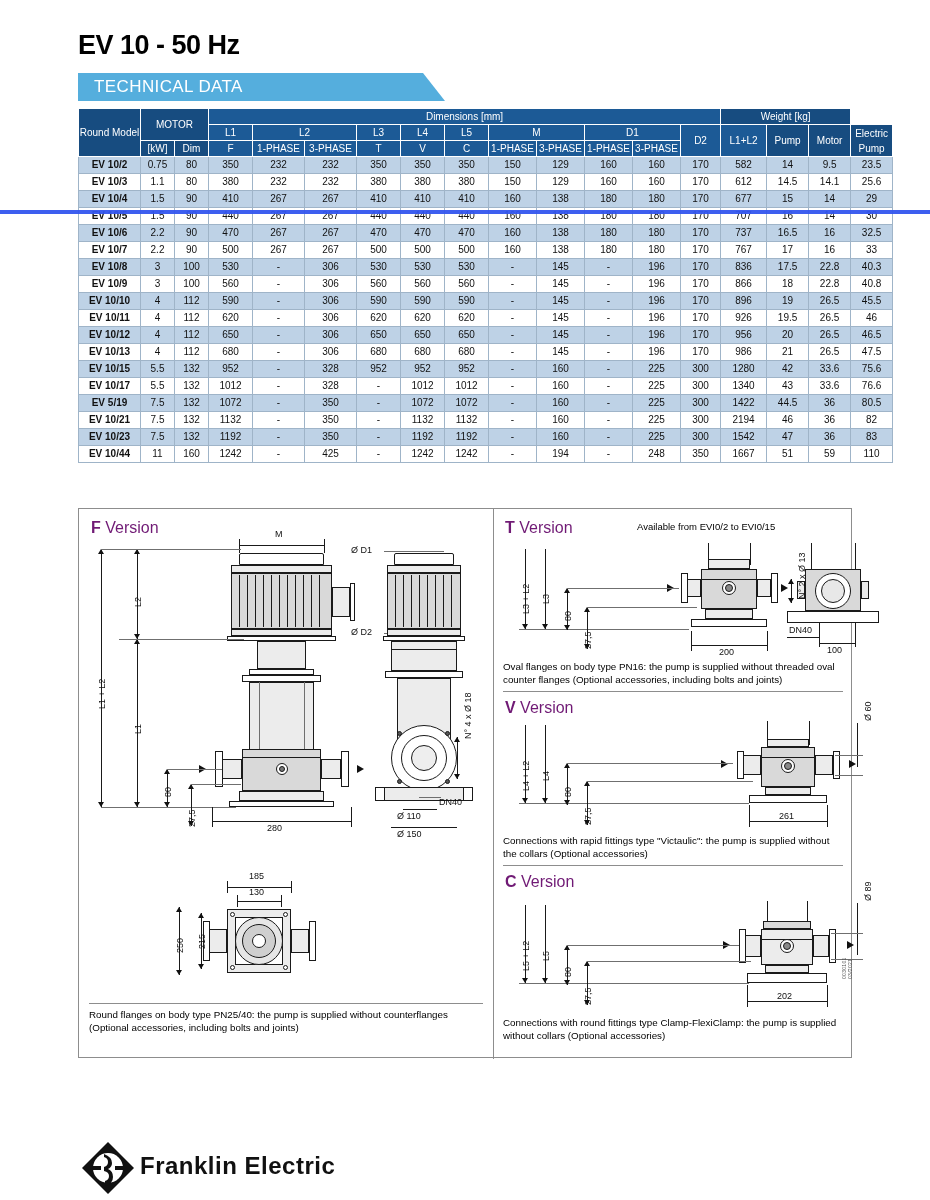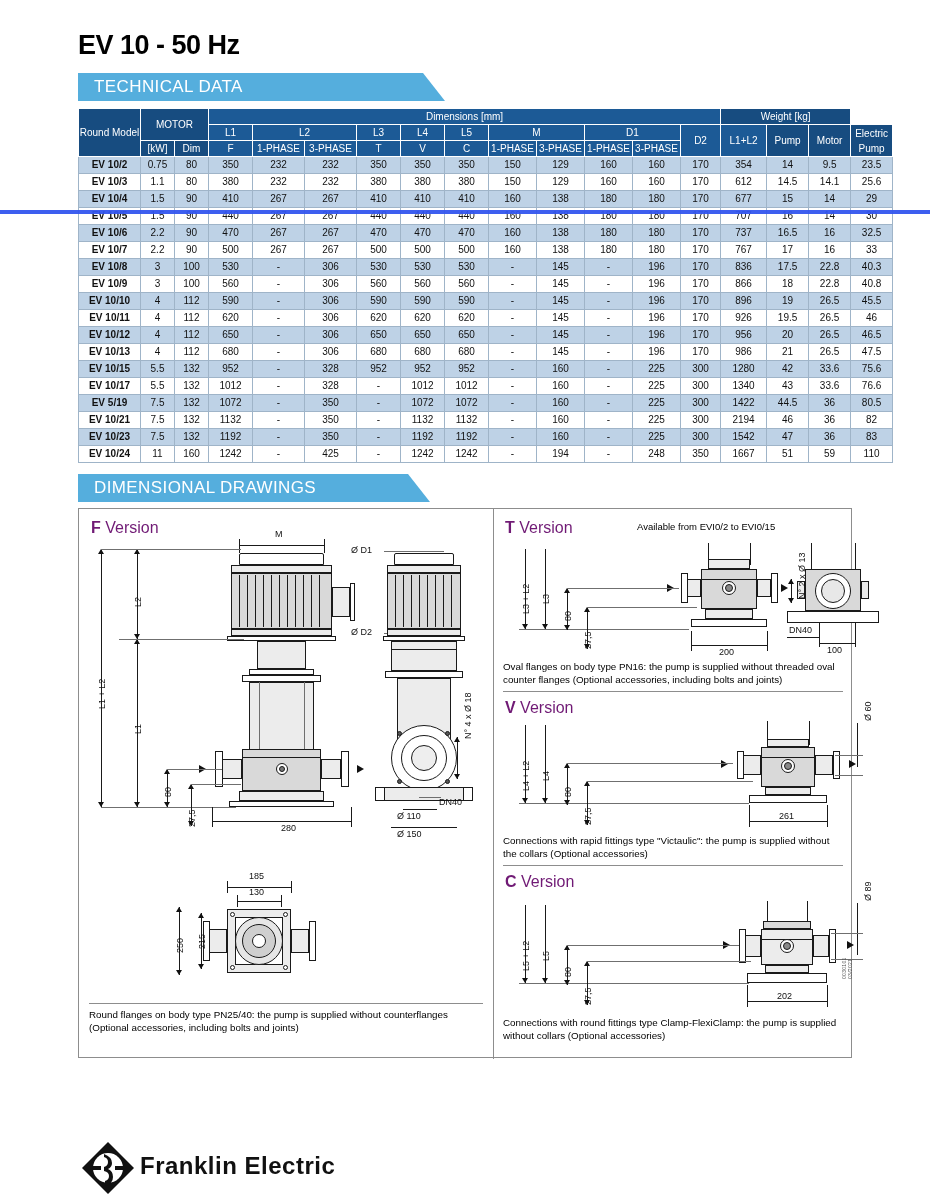--- a/index.html
+++ b/index.html
@@ -223,21 +223,21 @@
             <td>232</td>
             <td>232</td>
             <td>350</td>
             <td>350</td>
             <td>350</td>
             <td>150</td>
             <td>129</td>
             <td>160</td>
             <td>160</td>
             <td>170</td>
-            <td>354</td>
+            <td>582</td>
             <td>14</td>
             <td>9.5</td>
             <td>23.5</td>
           </tr>
           <tr class="even">
             <td class="model">EV 10/3</td>
             <td>1.1</td>
             <td>80</td>
             <td>380</td>
             <td>232</td>
@@ -549,21 +549,21 @@
             <td>160</td>
             <td>-</td>
             <td>225</td>
             <td>300</td>
             <td>1542</td>
             <td>47</td>
             <td>36</td>
             <td>83</td>
           </tr>
           <tr class="even">
-            <td class="model">EV 10/24</td>
+            <td class="model">EV 10/44</td>
             <td>11</td>
             <td>160</td>
             <td>1242</td>
             <td>-</td>
             <td>425</td>
             <td>-</td>
             <td>1242</td>
             <td>1242</td>
             <td>-</td>
             <td>194</td>
@@ -574,23 +574,20 @@
             <td>51</td>
             <td>59</td>
             <td>110</td>
           </tr>
         </tbody>
     </table>
   </div>
 
   <div class="blue-rule"></div>
 
-  <div class="banner" id="banner-dims">
-    <span>DIMENSIONAL DRAWINGS</span>
-  </div>
 
   <div class="draw-box">
     <div class="divider-v"></div>
 
     <div class="panel-title" style="left:12px; top:10px;">
       <b>F</b><span> Version</span>
     </div>
 
     <div>
 
@@ -671,21 +668,21 @@
 
       <div class="ln lnv" style="left:112px; top:275px; height:42px;"></div>
       <div class="arrow-up" style="left:109px; top:275px;"></div>
       <div class="arrow-dn" style="left:109px; top:312px;"></div>
       <div class="dim-txt rot90" style="left:108px; top:318px;">27,5</div>
       <div class="ln lnh lng" style="left:112px; top:275px; width:50px;"></div>
 
       <div class="ln lnh" style="left:133px; top:312px; width:139px;"></div>
       <div class="ln lnv" style="left:133px; top:298px; height:20px;"></div>
       <div class="ln lnv" style="left:272px; top:298px; height:20px;"></div>
-      <div class="dim-txt" style="left:202px; top:314px;">280</div>
+      <div class="dim-txt" style="left:188px; top:314px;">280</div>
     </div>
 
     <div>
       <div class="dim-txt" style="left:272px; top:36px;">Ø D1</div>
       <div class="ln lnh lng" style="left:305px; top:42px; width:60px;"></div>
       <div class="dim-txt" style="left:272px; top:118px;">Ø D2</div>
       <div class="ln lnh lng" style="left:305px; top:124px; width:60px;"></div>
 
       <div class="bx" style="left:315px; top:44px; width:60px; height:12px; border-radius:2px 2px 0 0;"></div>
       <div class="bx fill-l" style="left:308px; top:56px; width:74px; height:8px;"></div>

